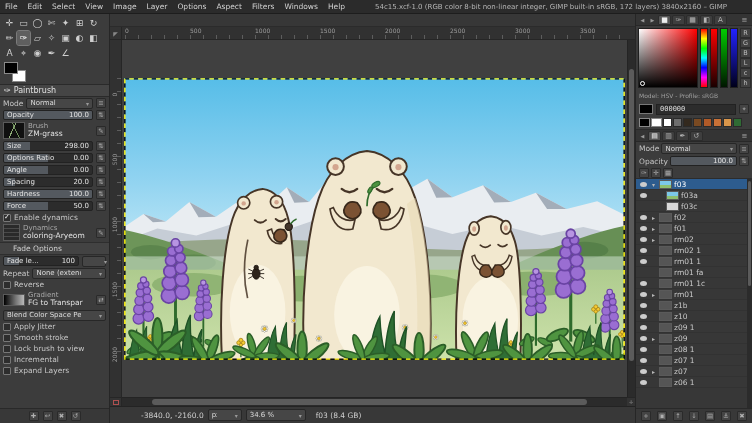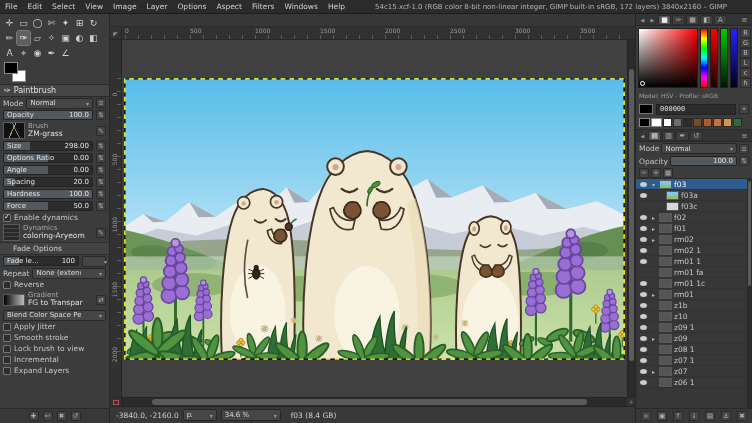--- a/index.html
+++ b/index.html
@@ -70,21 +70,21 @@
   .canvas svg{display:block;width:100%;height:100%;}
   .v-scroll{width:8px;flex:0 0 8px;background:#2b2b2b;position:relative;border-left:1px solid #242424;}
   .v-scroll .thumb{position:absolute;left:1px;right:1px;top:8%;height:82%;background:#5b5b5b;border-radius:3px;}
   .hscroll-row{flex:0 0 9px;display:flex;}
   .qmask{width:12px;flex:0 0 12px;background:#333;border-top:1px solid #262626;border-right:1px solid #262626;display:flex;align-items:center;justify-content:center;}
   .qmask i{display:block;width:6px;height:5px;border:1px dashed #b05050;}
   .h-scroll{flex:1;background:#2b2b2b;position:relative;border-top:1px solid #242424;}
   .h-scroll .thumb{position:absolute;top:1px;bottom:1px;left:6%;width:86%;background:#5b5b5b;border-radius:3px;}
   .nav-corner{width:8px;flex:0 0 8px;background:#333;border-top:1px solid #262626;display:flex;align-items:center;justify-content:center;font-size:5px;color:#8a8a8a;}
   .statusbar{flex:0 0 17px;background:#383838;border-top:1px solid #232323;display:flex;align-items:center;gap:4px;padding:0 6px;}
-  .sb-pos{font-size:7.5px;color:#cfcfcf;white-space:nowrap;}
+  .sb-pos{font-size:7.5px;color:#cfcfcf;white-space:nowrap;margin-left:25px;}
   .sb-combo{flex:0 0 auto;width:34px;height:12px;}
   .sb-combo.z{width:60px;}
   .sb-msg{font-size:7.5px;color:#cfcfcf;margin-left:6px;white-space:nowrap;}
 
   
   .right-col{width:117px;flex:0 0 117px;background:#3c3c3c;border-left:1px solid #262626;display:flex;flex-direction:column;min-height:0;}
   .dock-tabs{flex:0 0 12px;display:flex;align-items:center;gap:1px;padding:0 2px;background:#343434;border-bottom:1px solid #282828;}
   .dtab{width:13px;height:10px;display:flex;align-items:center;justify-content:center;font-size:7px;color:#b5b5b5;background:#3e3e3e;border:1px solid #2c2c2c;border-radius:2px 2px 0 0;}
   .dtab.on{background:#555;color:#eee;}
   .dnav{width:9px;height:10px;display:flex;align-items:center;justify-content:center;font-size:5px;color:#999;}

